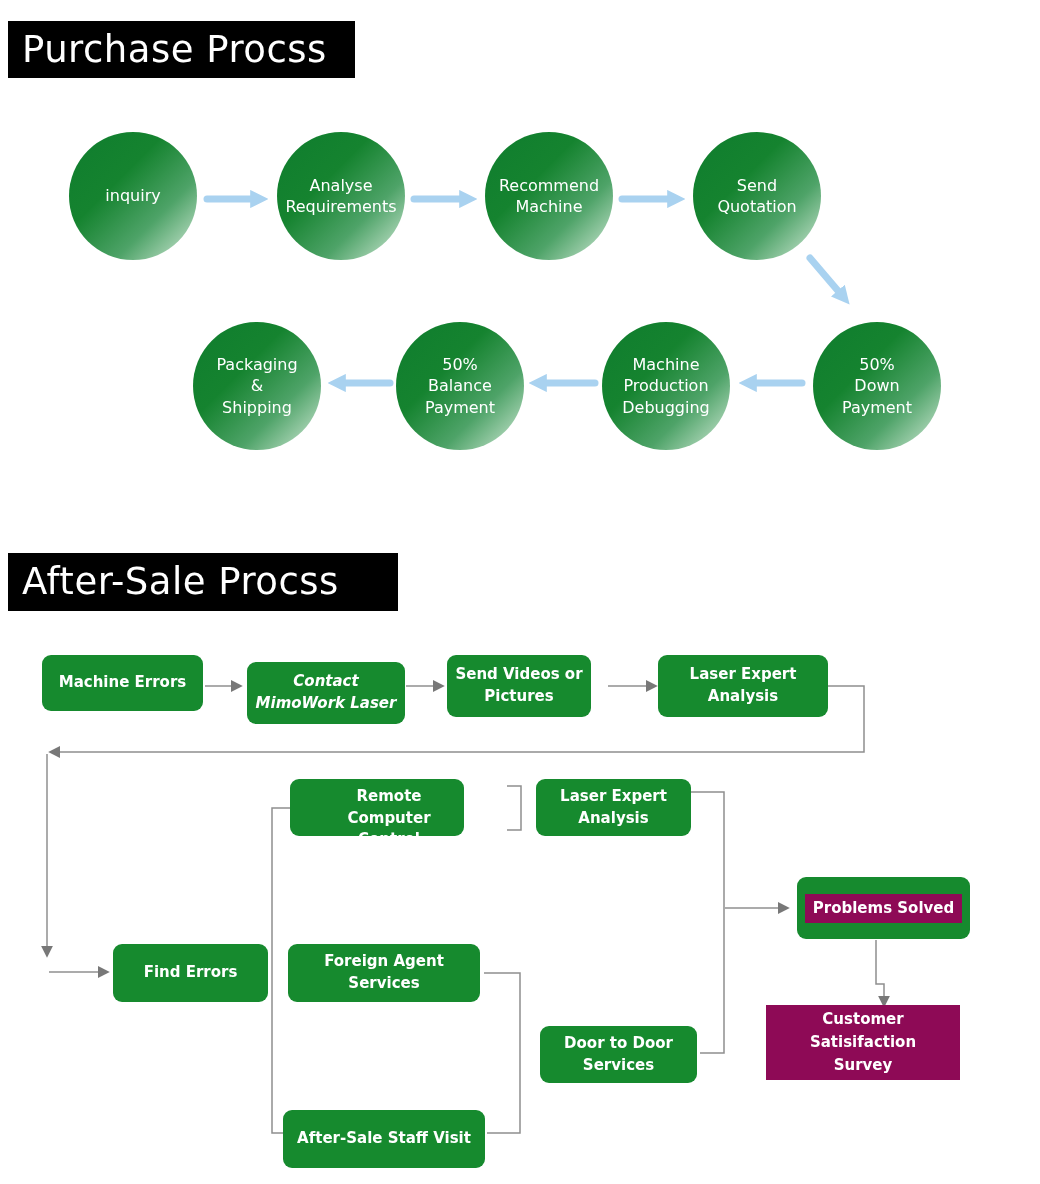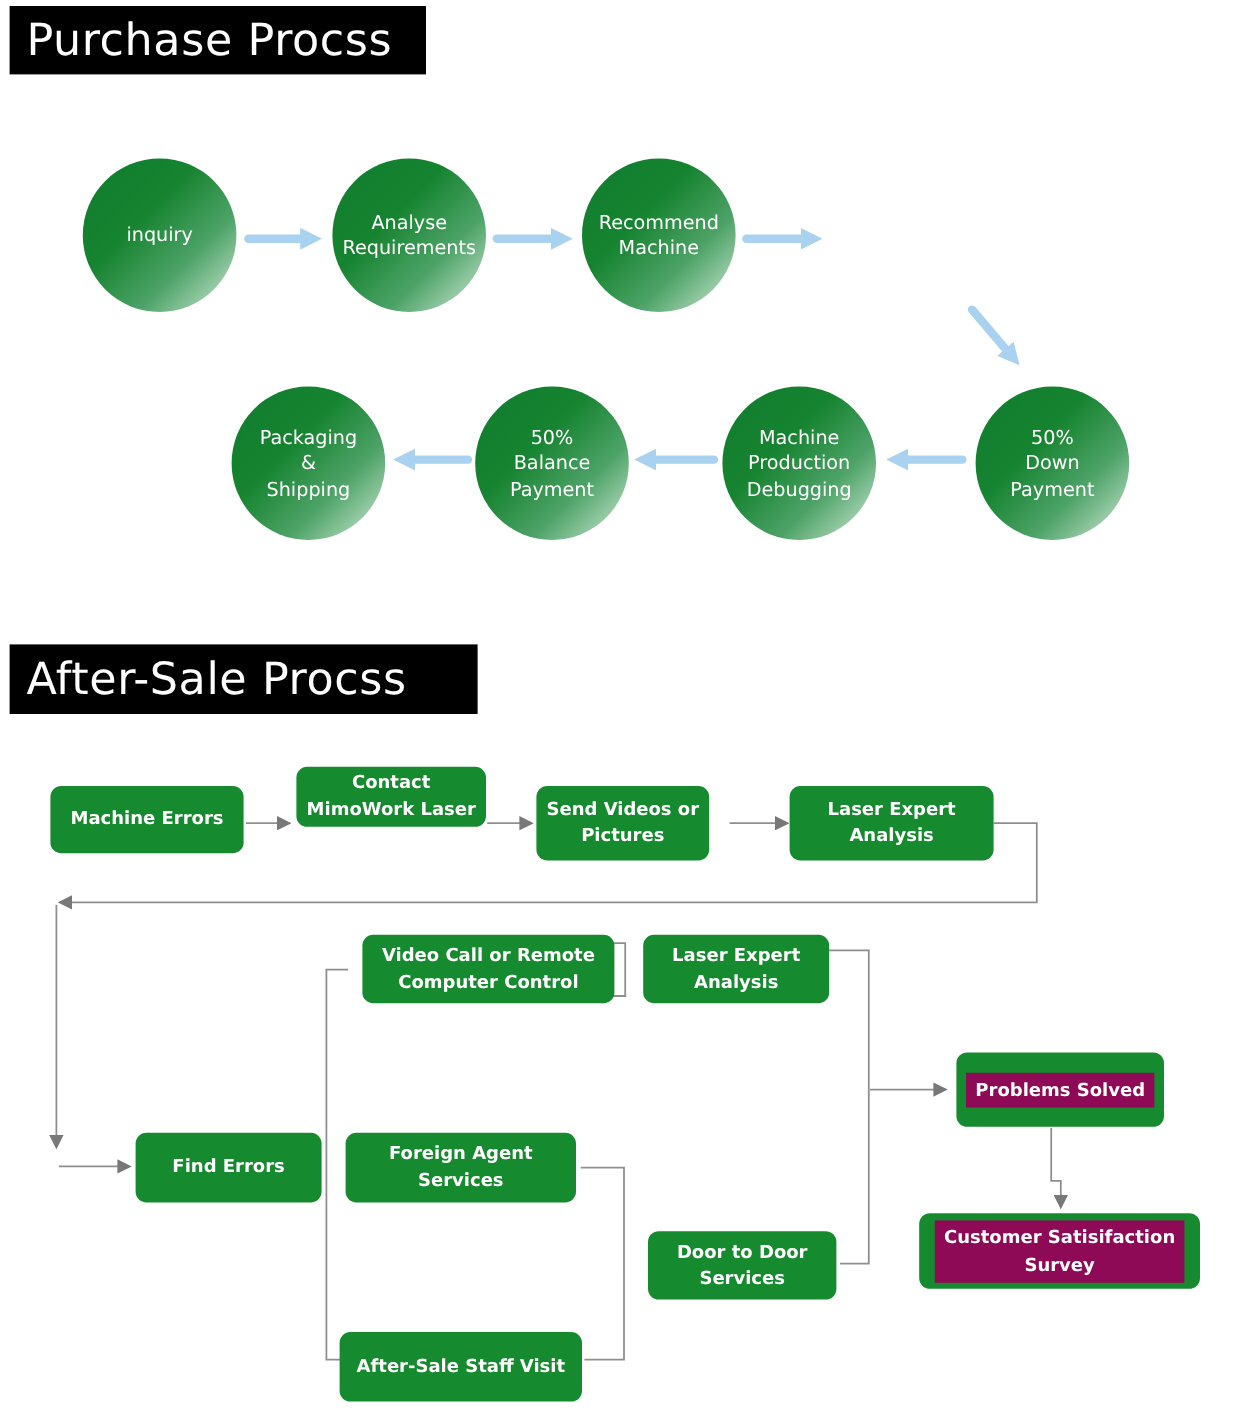--- a/index.html
+++ b/index.html
@@ -19,20 +19,21 @@
   }
   .title-bar {
     position: absolute;
     background: #000000;
     color: #ffffff;
     font-size: 37px;
     line-height: 57px;
     padding-left: 14px;
     white-space: nowrap;
     letter-spacing: 0.5px;
+    margin-top: 16px;
   }
   .circle {
     position: absolute;
     width: 128px; height: 128px;
     border-radius: 50%;
     background: linear-gradient(135deg, #0f7d2e 0%, #15832f 38%, #4ea368 68%, #d7ecdb 100%);
     color: #ffffff;
     font-size: 16px;
     line-height: 1.32;
     display: flex;
@@ -139,53 +140,55 @@
 
   <div class="title-bar" style="left:8px; top:5px; width:333px; height:57px;">Purchase Procss</div>
 
   <div class="title-bar" style="left:8px; top:537px; width:376px; height:58px;">After-Sale Procss</div>
 
   <div class="circle" style="left:69px; top:132px;">inquiry</div>
   <div class="circle" style="left:277px; top:132px;">Analyse
 Requirements</div>
   <div class="circle" style="left:485px; top:132px;">Recommend
 Machine</div>
+  <div class="circle" style="left:693px; top:132px;">Send
+Quotation</div>
 
   <div class="circle" style="left:813px; top:322px;">50%
 Down
 Payment</div>
   <div class="circle" style="left:602px; top:322px;">Machine
 Production
 Debugging</div>
   <div class="circle" style="left:396px; top:322px;">50%
 Balance
 Payment</div>
   <div class="circle" style="left:193px; top:322px;">Packaging
 &amp;
 Shipping</div>
 
   <div class="gbox" style="left:42px; top:655px; width:161px; height:56px;">Machine Errors</div>
-  <div class="gbox" style="left:247px; top:639px; width:158px; height:50px;">Contact
+  <div class="gbox" style="left:247px; top:662px; width:158px; height:62px;font-style:italic;">Contact
 MimoWork Laser</div>
   <div class="gbox" style="left:447px; top:655px; width:144px; height:62px;">Send Videos or
 Pictures</div>
   <div class="gbox" style="left:658px; top:655px; width:170px; height:62px;">Laser Expert
 Analysis</div>
 
-  <div class="gbox" style="left:302px; top:779px; width:210px; height:57px;">Video Call or Remote
+  <div class="gbox" style="left:290px; top:779px; width:150px; height:57px;padding-left:24px;">Video Call or Remote
 Computer Control</div>
   <div class="gbox" style="left:536px; top:779px; width:155px; height:57px;">Laser Expert
 Analysis</div>
   <div class="gbox" style="left:113px; top:944px; width:155px; height:58px;">Find Errors</div>
   <div class="gbox" style="left:288px; top:944px; width:192px; height:58px;">Foreign Agent Services</div>
   <div class="gbox" style="left:540px; top:1026px; width:157px; height:57px;">Door to Door
 Services</div>
   <div class="gbox" style="left:797px; top:877px; width:173px; height:62px;">
     <span class="hl">Problems Solved</span>
   </div>
 
   <div class="gbox" style="left:283px; top:1110px; width:202px; height:58px;">After-Sale Staff Visit</div>
-  <div class="gbox" style="left:766px; top:1011px; width:234px; height:63px;">
+  <div class="gbox" style="left:766px; top:1011px; width:194px; height:63px;">
     <span class="hl">Customer Satisifaction
 Survey</span>
   </div>
 
 </div>
 
 </body></html>

